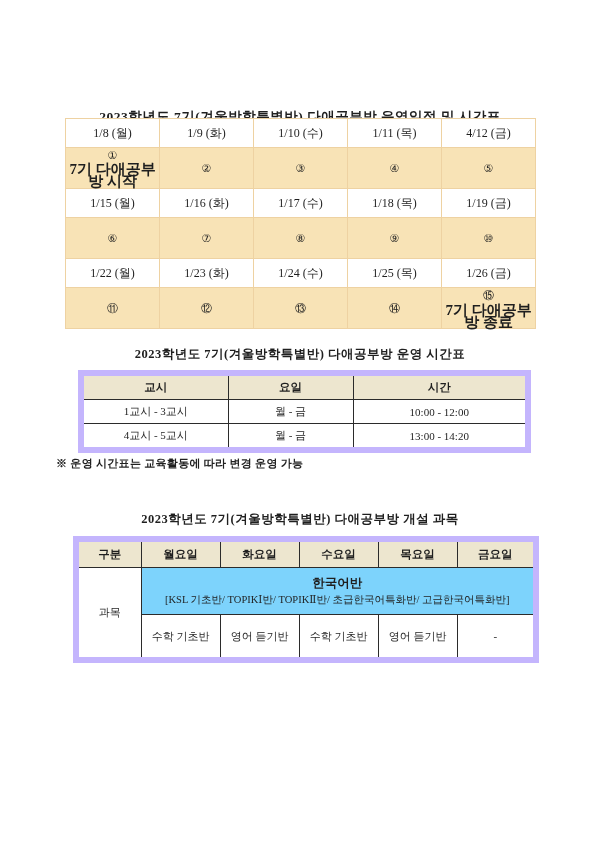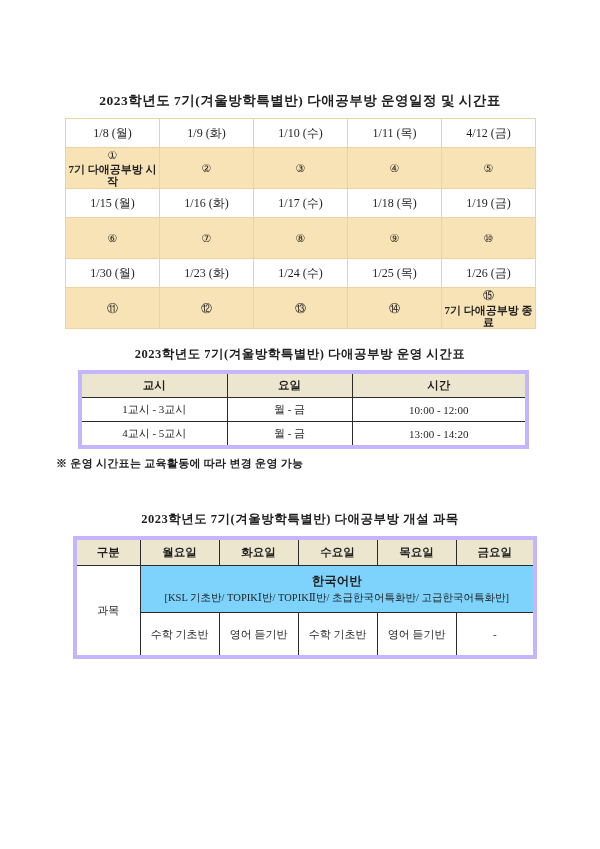--- a/index.html
+++ b/index.html
@@ -33,27 +33,27 @@
     text-align:center;vertical-align:middle;
     padding:0;
   }
   .calendar .date-row td{
     height:28px;background:#ffffff;font-size:12px;
   }
   .calendar .mark-row td{
     height:40px;background:#f8e3b6;font-size:11px;
   }
   .cellnote{
-    font-size:11px;font-weight:bold;line-height:12px;margin-top:1px;
+    font-size:15px;font-weight:bold;line-height:12px;margin-top:1px;
   }
 
   
   .btable{
     position:absolute;
-    border:4px solid #c4b5fd;
+    border:6px solid #c4b5fd;
   }
   .btable td,.btable th{
     border:1px solid #2b2b2b;
     text-align:center;vertical-align:middle;
     font-weight:normal;padding:0;font-size:11px;
   }
   .btable th{
     background:#ede6cf;font-weight:bold;font-size:11.5px;
   }
 
@@ -70,21 +70,21 @@
   .subjects th{height:25px;}
   .subjects .korean-cell{height:46px;background:#7dd3fc;}
   .subjects .daily-cell{height:42px;}
   .korean-class{font-size:12.5px;font-weight:bold;line-height:17px;}
   .korean-detail{font-size:10.5px;line-height:15px;white-space:nowrap;}
   .rowlabel{font-size:11.5px;margin-top:28px;}
 </style>
 </head>
 <body>
 
-<div class="doc-title" style="top:92px">2023학년도 7기(겨울방학특별반) 다애공부방 운영일정 및 시간표</div>
+<div class="doc-title" style="top:108px">2023학년도 7기(겨울방학특별반) 다애공부방 운영일정 및 시간표</div>
 
 <table class="calendar">
   <tbody>
     <tr class="date-row">
       <td>1/8 (월)</td>
       <td>1/9 (화)</td>
       <td>1/10 (수)</td>
       <td>1/11 (목)</td>
       <td>4/12 (금)</td>
     </tr>
@@ -106,21 +106,21 @@
       <td>1/19 (금)</td>
     </tr>
     <tr class="mark-row">
       <td>⑥</td>
       <td>⑦</td>
       <td>⑧</td>
       <td>⑨</td>
       <td>⑩</td>
     </tr>
     <tr class="date-row">
-      <td>1/30 (월)</td>
+      <td>1/22 (월)</td>
       <td>1/23 (화)</td>
       <td>1/24 (수)</td>
       <td>1/25 (목)</td>
       <td>1/26 (금)</td>
     </tr>
     <tr class="mark-row">
       <td>⑪</td>
       <td>⑫</td>
       <td>⑬</td>
       <td>⑭</td>

